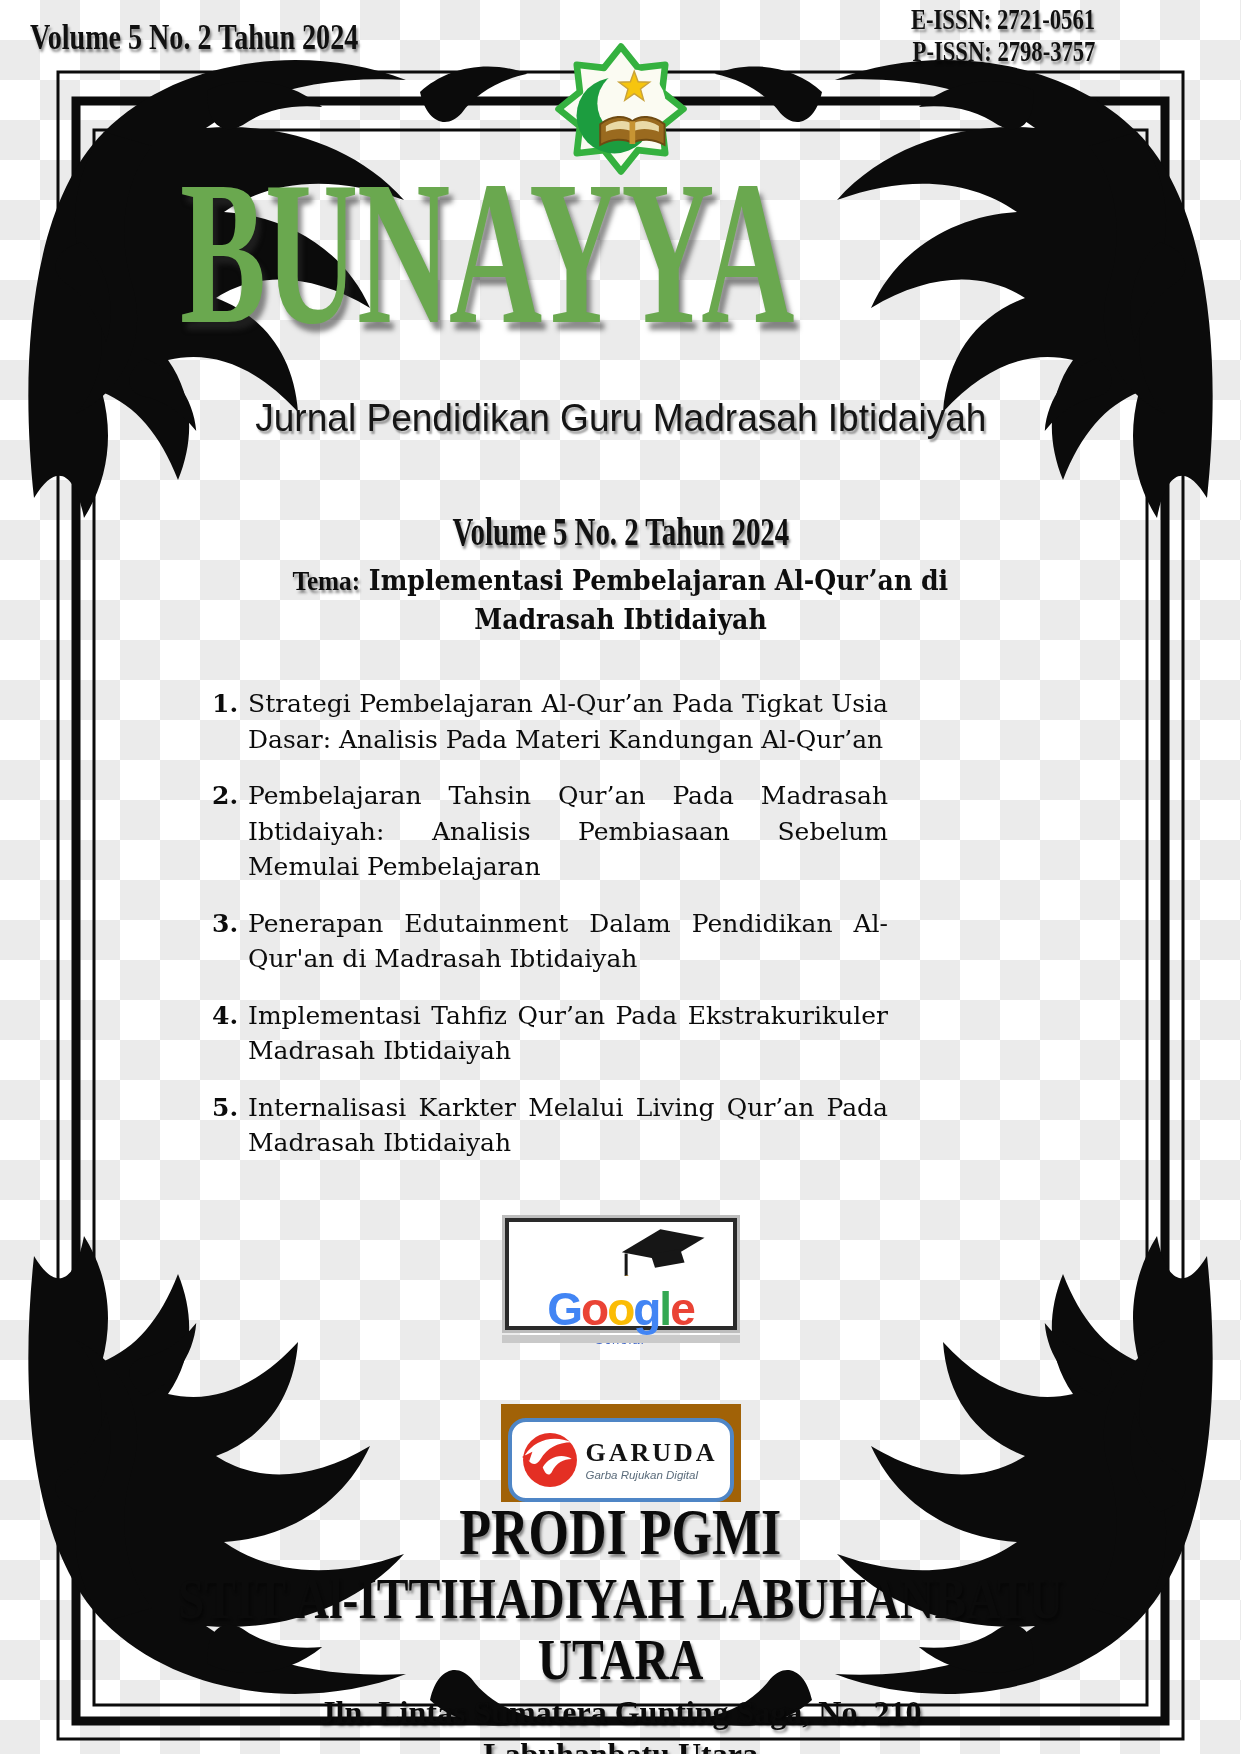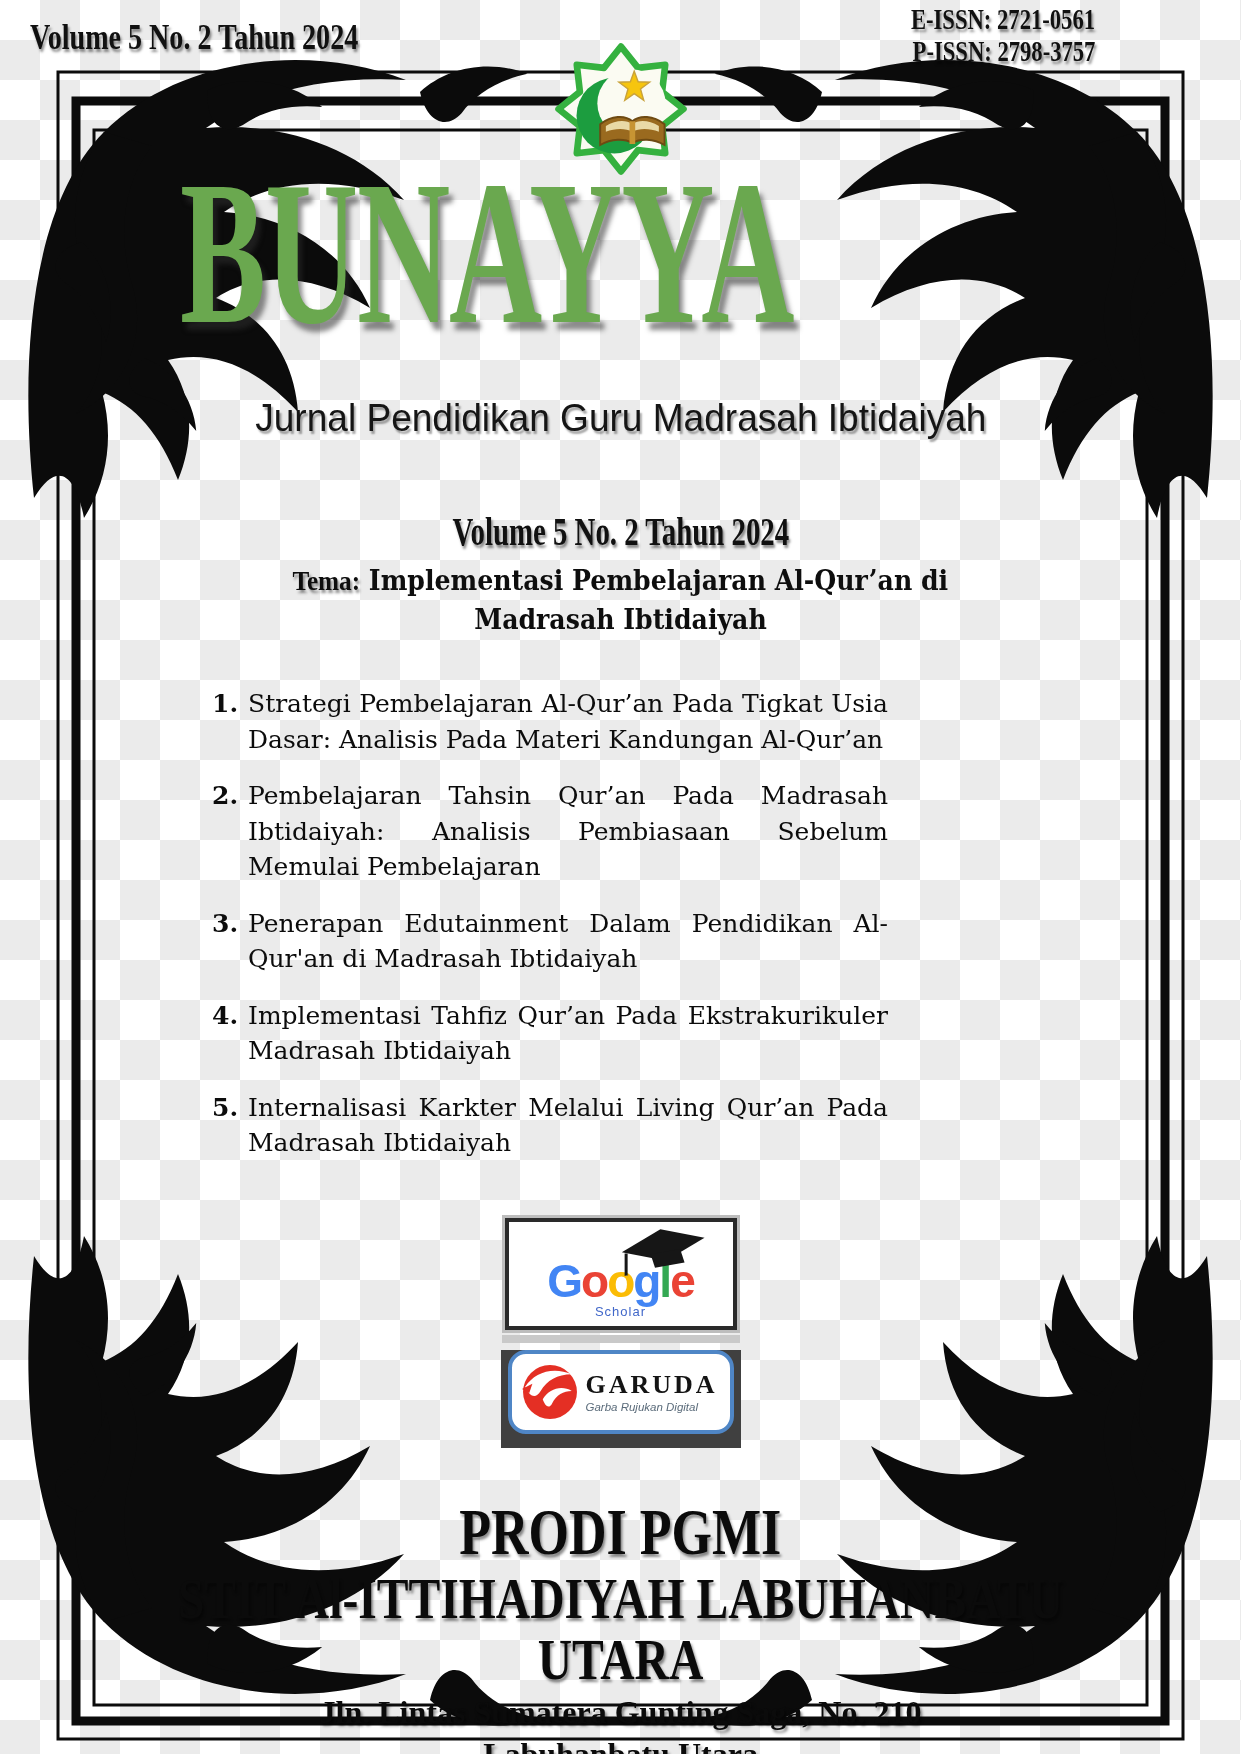--- a/index.html
+++ b/index.html
@@ -46,27 +46,27 @@
   .articles{position:absolute;top:686px;left:212px;width:676px;}
   .articles ol{list-style:none;margin:0;padding:0;}
   .articles li{position:relative;padding-left:36px;margin-bottom:21px;
     font-size:25px;line-height:1.42;text-align:justify;color:#0c0c0c;}
   .articles .num{position:absolute;left:0;top:0;font-weight:bold;}
   
   .google-badge{position:absolute;top:1218px;left:50%;transform:translateX(-50%);
     width:232px;height:112px;background:#ffffff;border:4px solid #2a2a2a;
     box-shadow:0 0 0 3px #bdbdbd;box-sizing:border-box;}
   .google-badge::after{content:"";position:absolute;left:-7px;right:-7px;bottom:-17px;height:8px;background:#c9c9c9;}
-  .gword{text-align:center;margin-top:36px;font-family:"Liberation Sans",sans-serif;
+  .gword{text-align:center;margin-top:64px;font-family:"Liberation Sans",sans-serif;
     font-weight:bold;font-size:46px;letter-spacing:-2px;line-height:1;}
   .gcap{position:absolute;top:2px;left:50%;margin-left:-8px;}
   .scholar{text-align:center;font-family:"Liberation Sans",sans-serif;font-size:13px;
     color:#4067c9;margin-top:0px;letter-spacing:1px;}
-  .garuda-wrap{position:absolute;top:1350px;left:50%;transform:translateX(-50%);
-    width:240px;height:98px;background:#404040;display:flex;align-items:flex-start;justify-content:center;}
+  .garuda-wrap{position:absolute;top:1404px;left:50%;transform:translateX(-50%);
+    width:240px;height:98px;background:#a16207;display:flex;align-items:flex-end;justify-content:center;}
   .garuda-badge{width:226px;height:84px;border-radius:18px;background:#fff;
     display:flex;align-items:center;gap:8px;padding:4px 10px;box-sizing:border-box;}
   .garuda-text{display:flex;flex-direction:column;align-items:flex-start;}
   .garuda-name{font-family:"Liberation Serif",serif;font-weight:bold;font-size:26px;
     letter-spacing:3px;color:#141414;line-height:1;}
   .garuda-tag{font-family:"Liberation Sans",sans-serif;font-size:11.5px;color:#5a6b7a;margin-top:3px;font-style:italic;}
   
   .footer{position:absolute;top:1496px;left:0;right:0;text-align:center;color:#0b0b0b;}
   .f1{font-family:"Liberation Serif",serif;font-weight:bold;font-size:65px;line-height:1.12;}
   .f1 .sqz{transform:scaleX(0.8);}

